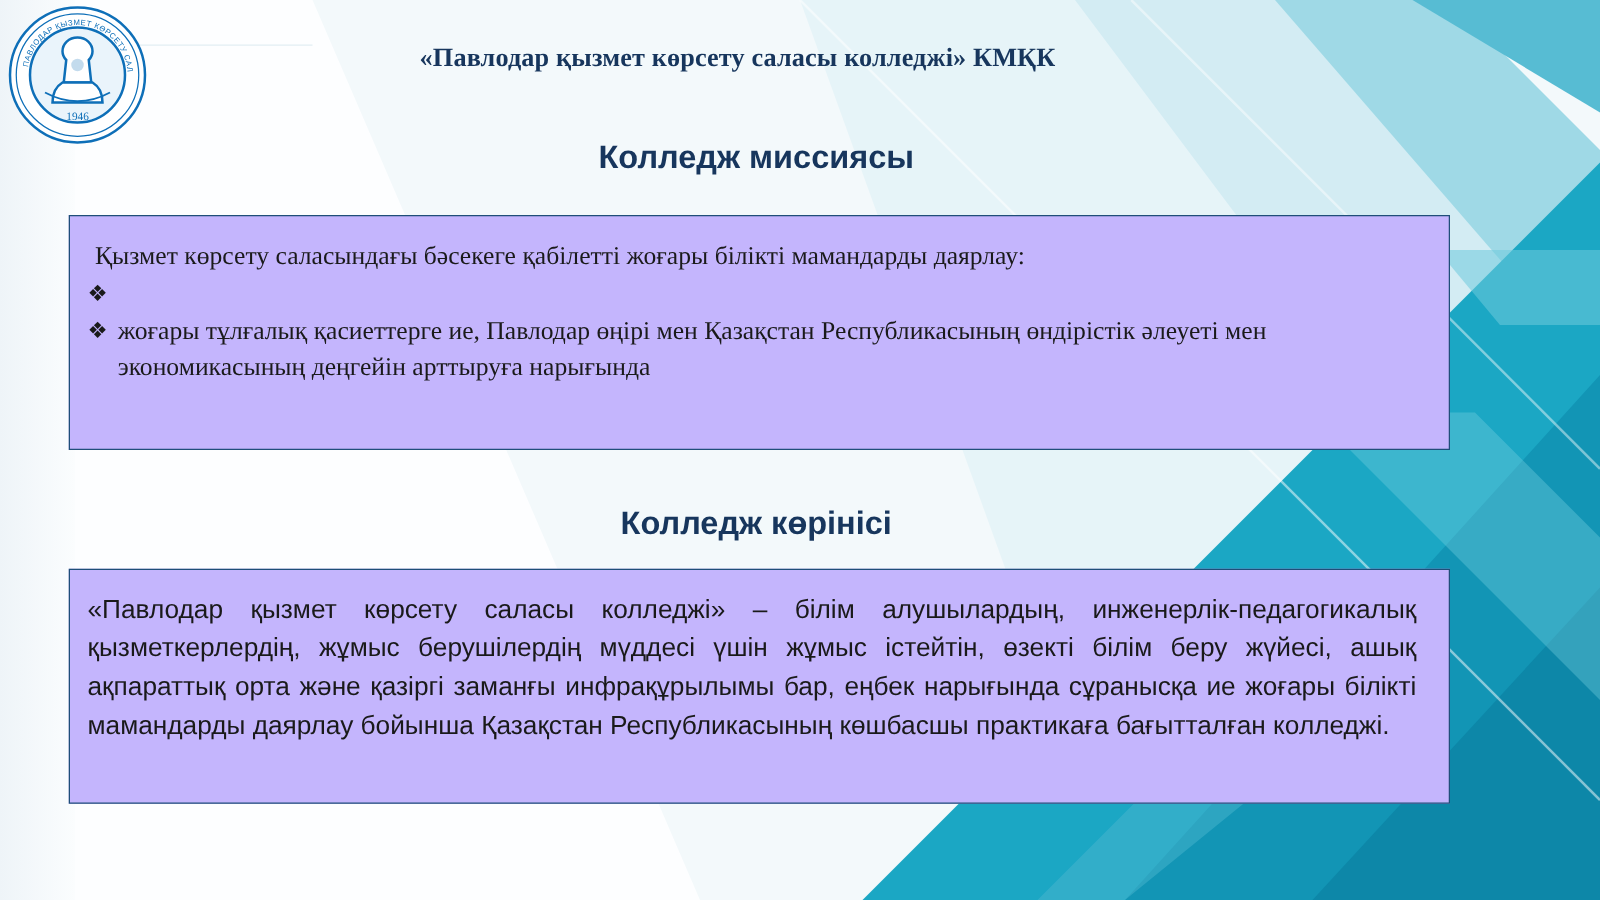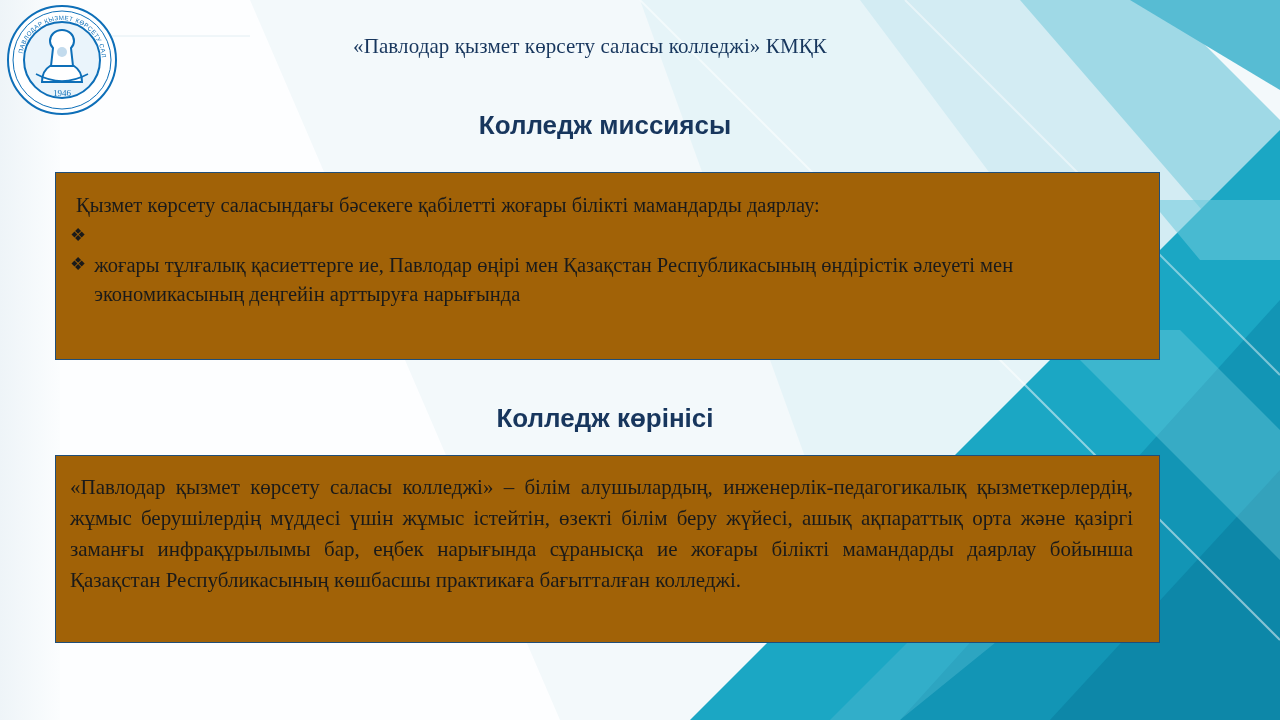--- a/index.html
+++ b/index.html
@@ -51,21 +51,21 @@
 
   
   .header-title {
     position: absolute;
     left: 160px;
     top: 34px;
     width: 860px;
     text-align: center;
     font-family: "Liberation Serif", serif;
     font-size: 21px;
-    font-weight: normal;
+    font-weight: bold;
     color: #17365d;
     letter-spacing: 0.1px;
   }
 
   
   .section-heading {
     position: absolute;
     width: 1100px;
     left: 55px;
     text-align: center;
@@ -73,21 +73,21 @@
     font-size: 26px;
     font-weight: bold;
     color: #17365d;
   }
   #heading-mission { top: 110px; }
   #heading-vision  { top: 403px; }
 
   
   .content-box {
     position: absolute;
-    background: #a16207;
+    background: #c4b5fd;
     border: 1px solid #1f4e79;
     box-sizing: border-box;
   }
   #box-mission {
     left: 55px;
     top: 172px;
     width: 1105px;
     height: 188px;
     padding: 18px 14px 10px 14px;
   }
@@ -121,21 +121,21 @@
     flex: 0 0 auto;
   }
   .bullet-text {
     font-family: "Liberation Serif", serif;
     font-size: 20.5px;
     color: #1a1a1a;
     line-height: 1.42;
   }
 
   .vision-text {
-    font-family: Liberation Serif, serif;
+    font-family: Liberation Sans, sans-serif;
     font-size: 21px;
     color: #1a1a1a;
     line-height: 1.48;
     text-align: justify;
     text-justify: inter-word;
     margin: 0;
   }
 </style>
 </head>
 <body>

